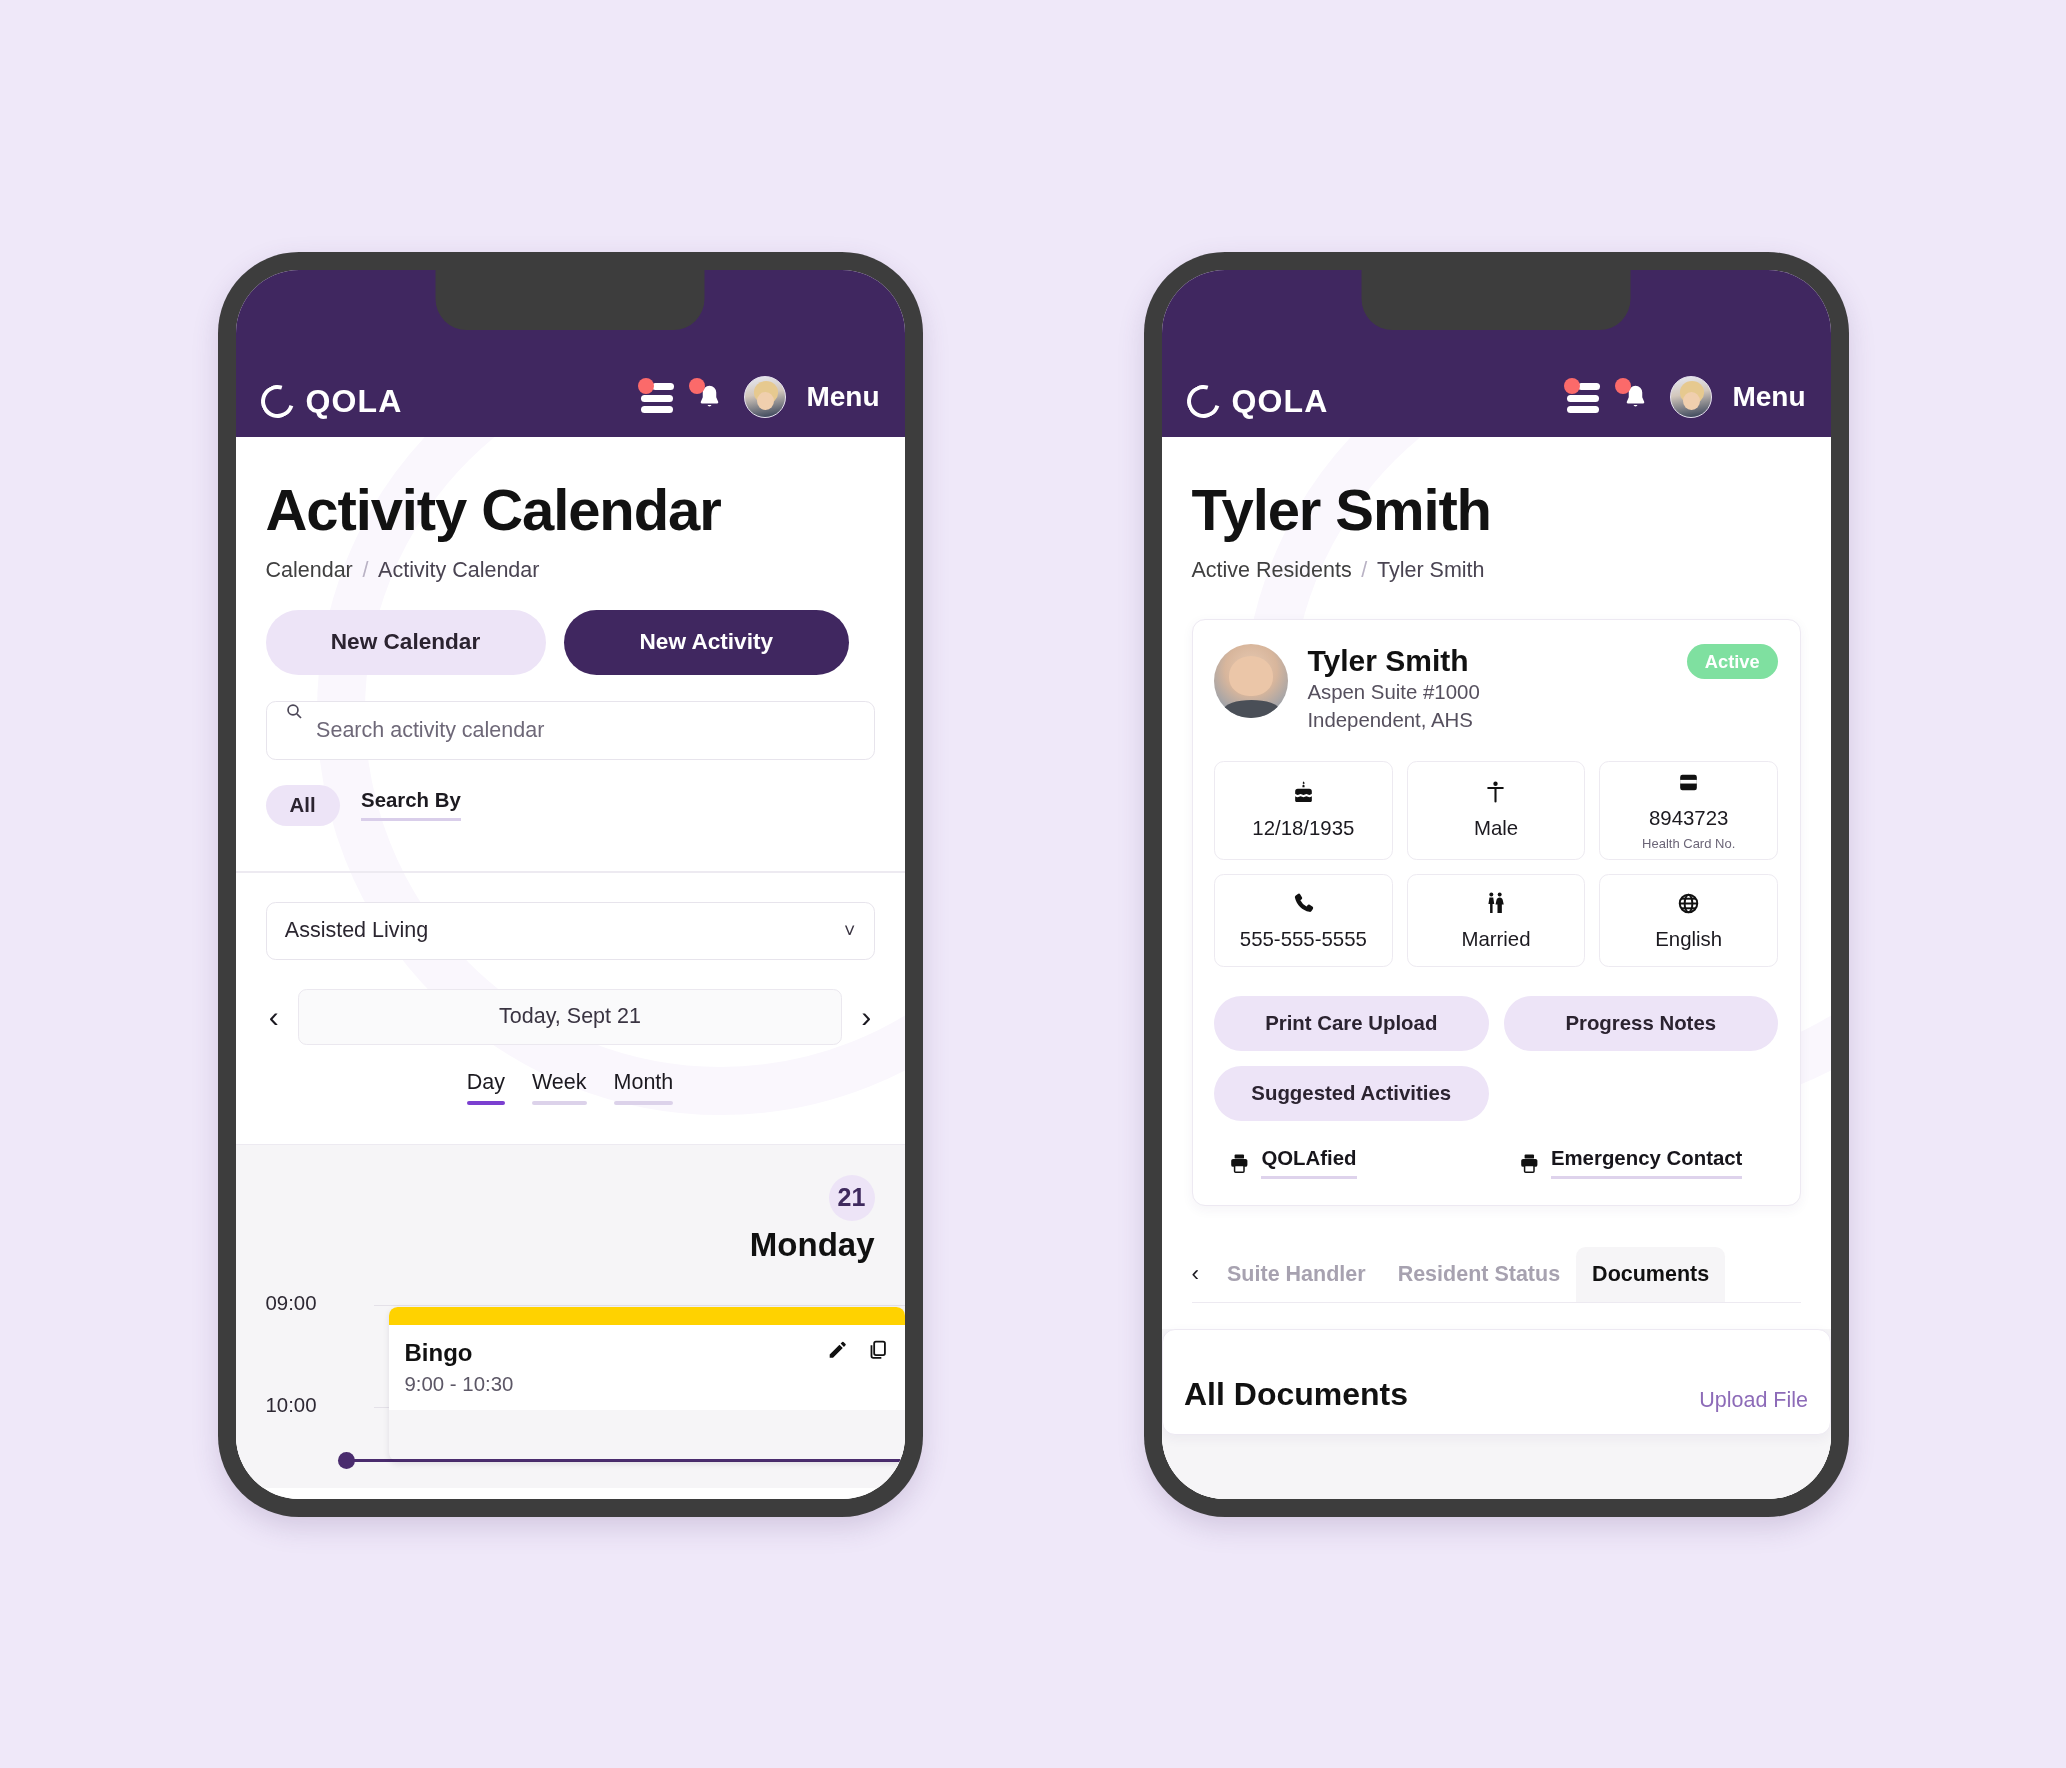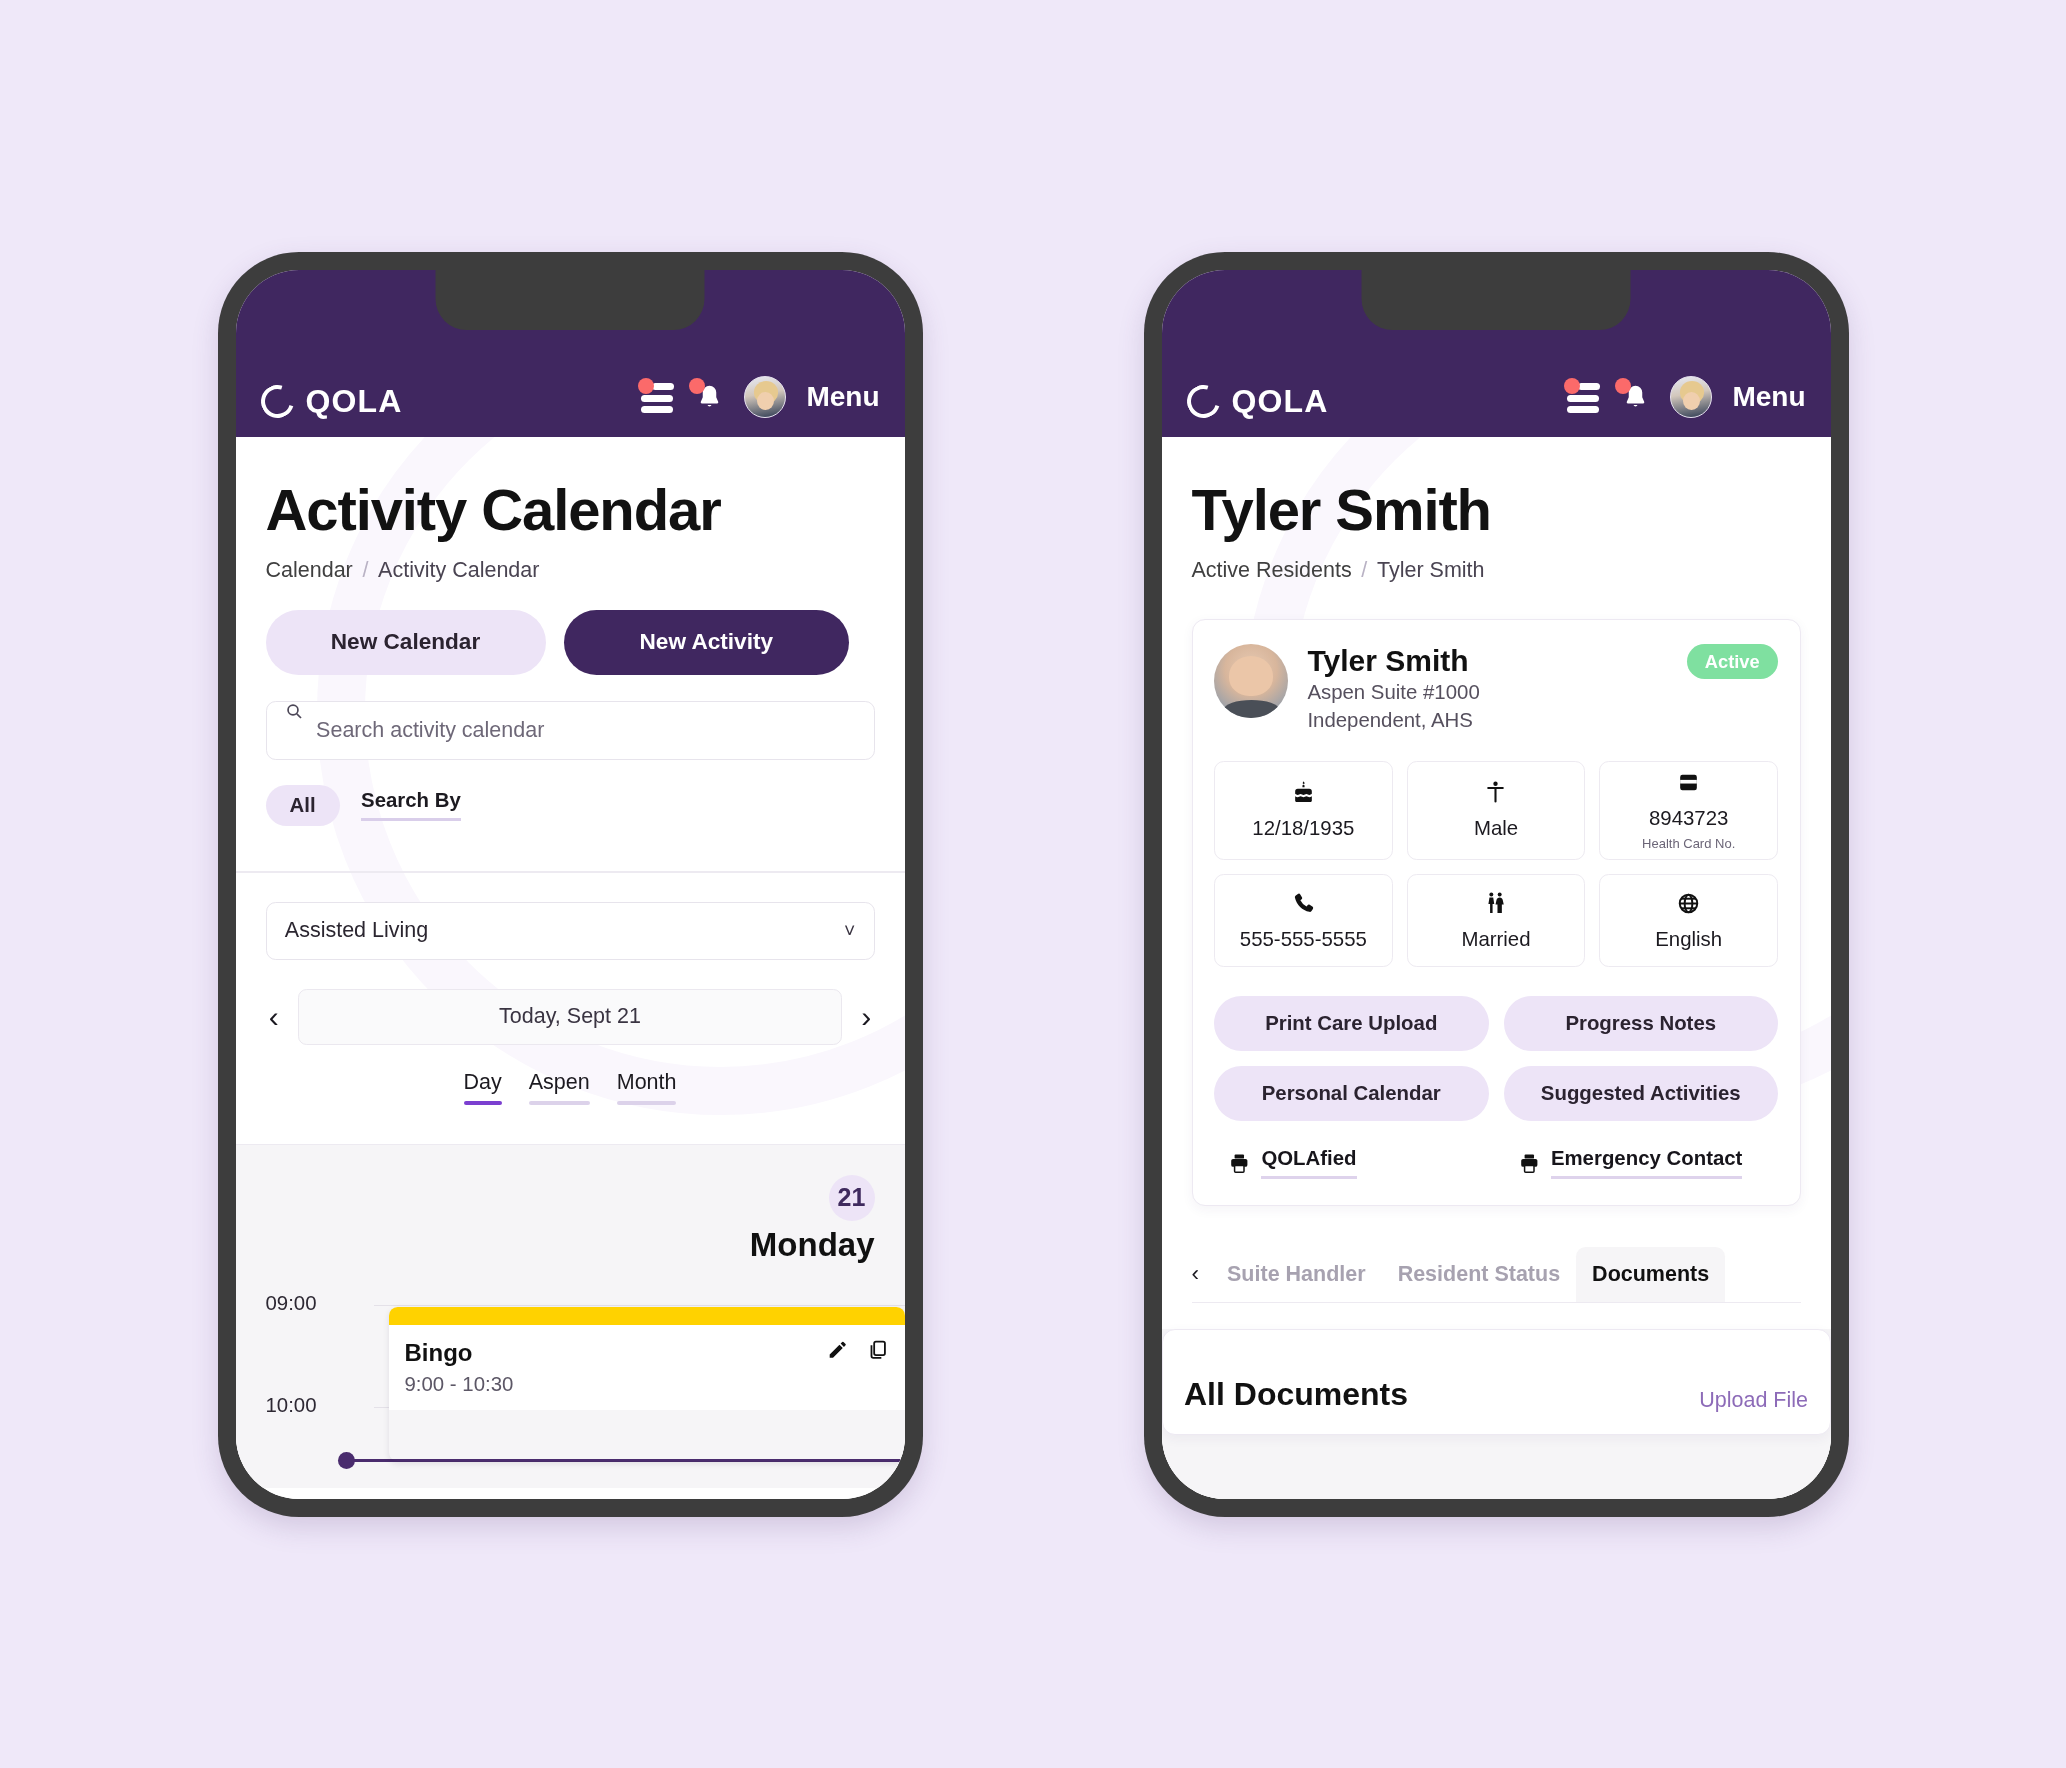--- a/index.html
+++ b/index.html
@@ -351,21 +351,21 @@
             <div class="todaybox">Today, Sept 21</div>
             <button class="arrowbtn">›</button>
           </div>
 
           <div class="viewtabs">
             <div class="vtab active">
               <span>Day</span>
               <span class="bar"></span>
             </div>
             <div class="vtab">
-              <span>Aspen</span>
+              <span>Week</span>
               <span class="bar"></span>
             </div>
             <div class="vtab">
               <span>Month</span>
               <span class="bar"></span>
             </div>
           </div>
         </div>
 
         <div class="calwrap">
@@ -533,21 +533,20 @@
                     <line x1="5" y1="16.6" x2="19" y2="16.6"></line>
                   </svg>
                 </span>
                 <span class="t-val">English</span>
               </div>
             </div>
 
             <div class="chips2">
               <button class="chip2">Print Care Upload</button>
               <button class="chip2">Progress Notes</button>
-              <button class="chip2">Personal Calendar</button>
               <button class="chip2">Suggested Activities</button>
             </div>
 
             <div class="printrow">
               <div class="printlink">
                 <svg width="22.6" height="22.6" viewBox="0 0 24 24" fill="#111">
                   <rect x="7" y="2.6" width="10" height="4.4" rx="1"></rect>
                   <rect x="3.4" y="7.4" width="17.2" height="8.4" rx="2"></rect>
                   <rect x="7" y="14.4" width="10" height="7" rx="1" fill="#fff" stroke="#111" stroke-width="1.6"></rect>
                 </svg>

